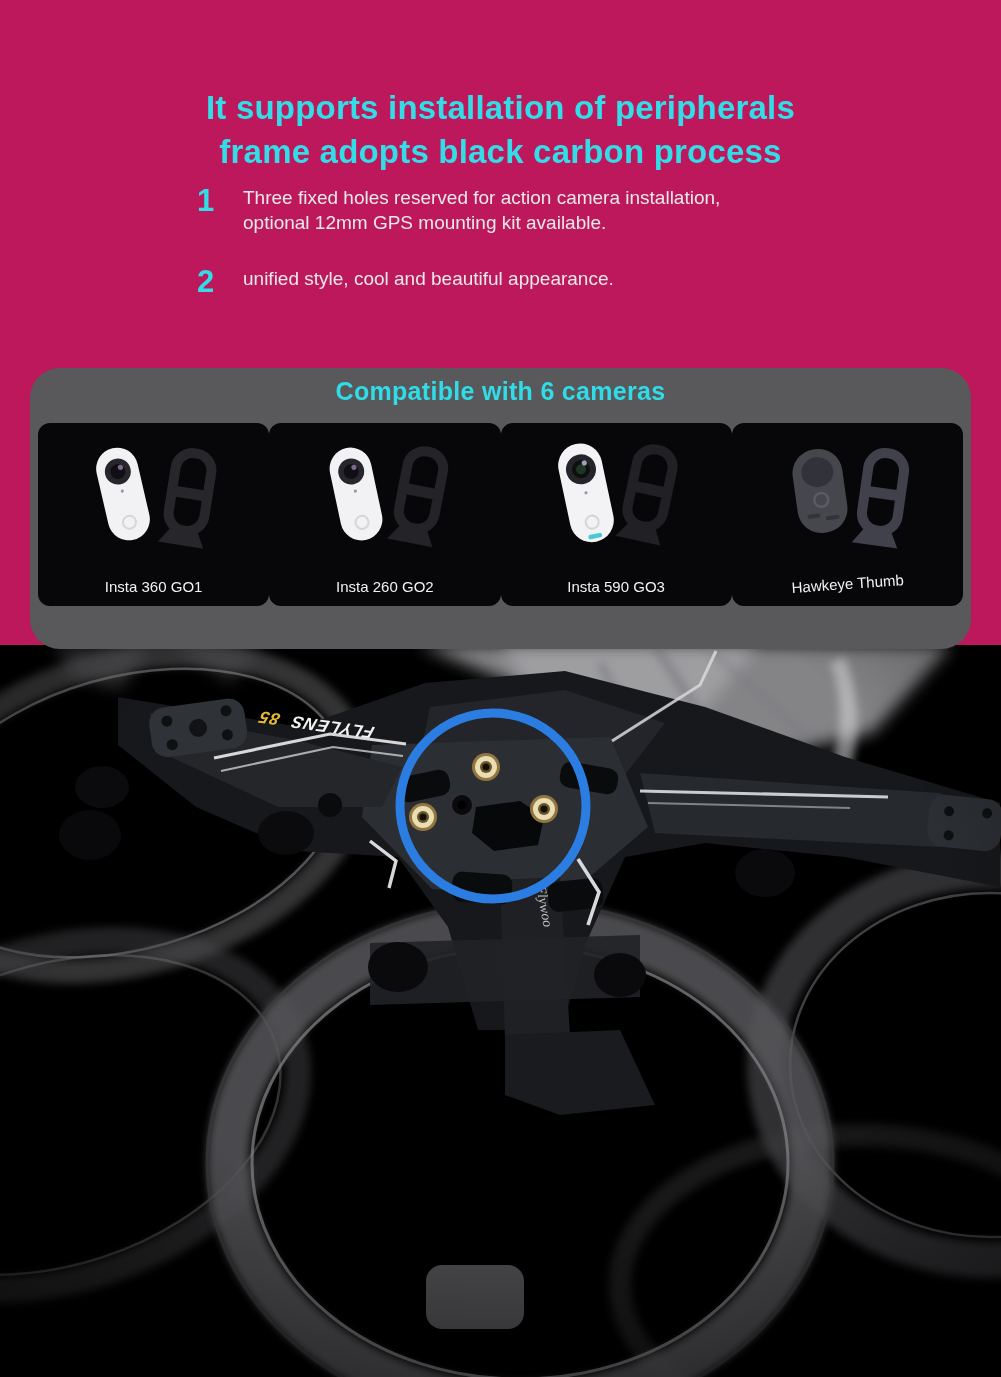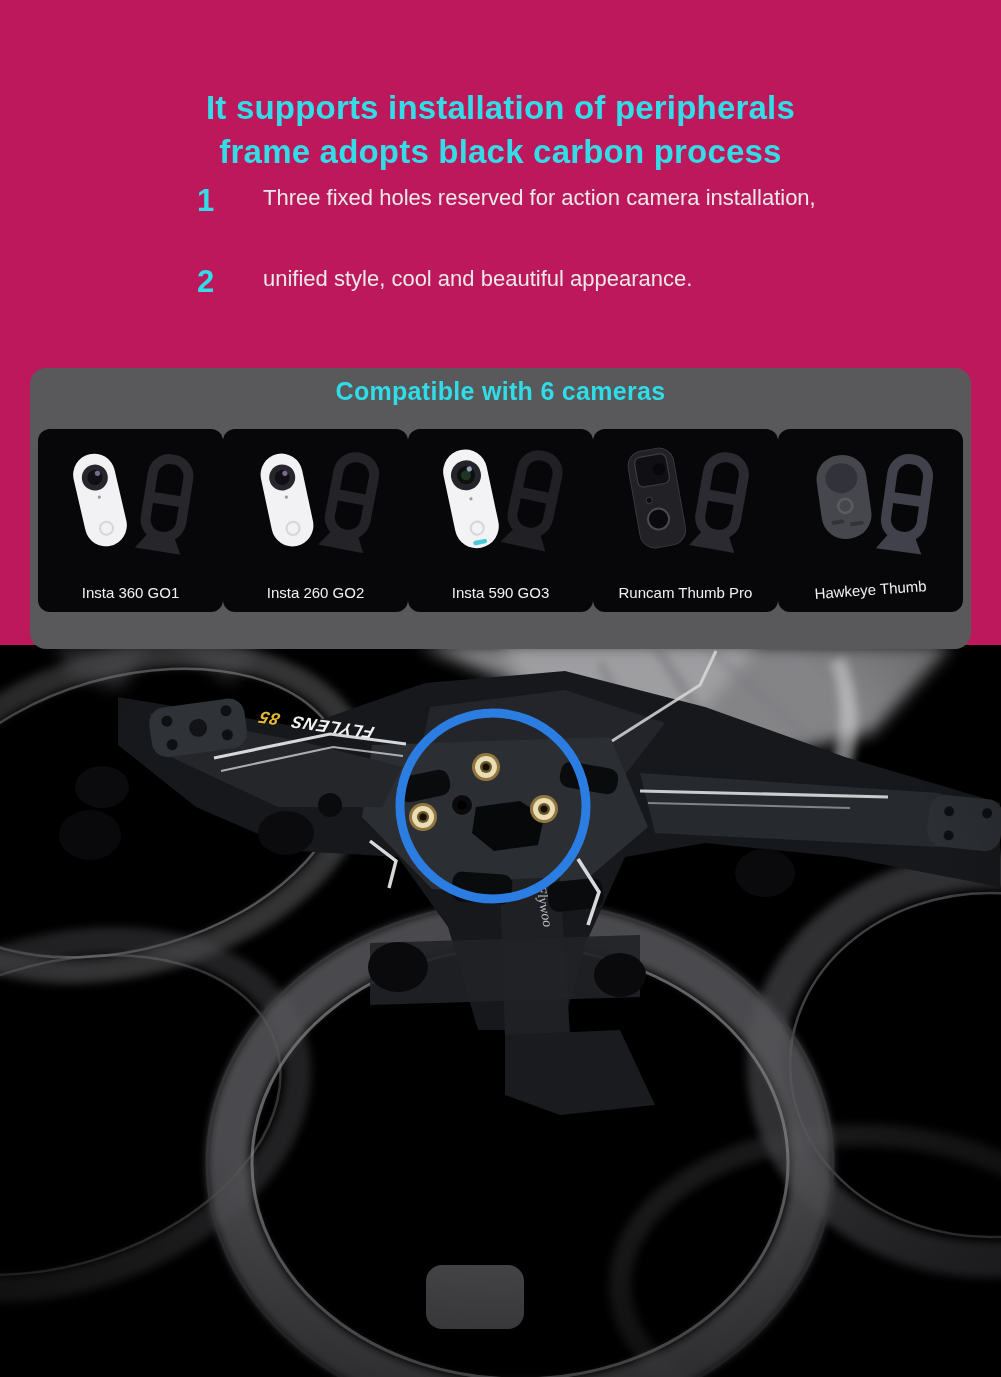--- a/index.html
+++ b/index.html
@@ -7,31 +7,31 @@
         font-family:"Liberation Sans",sans-serif;}
 
   
   .title{position:absolute;top:64px;left:0;width:100%;text-align:center;
          color:#32dde8;font-size:33px;line-height:44px;font-weight:bold;letter-spacing:.2px;}
   .title span{display:block;}
 
   
   .feature{position:absolute;left:197px;display:flex;align-items:flex-start;}
   .feature .num{width:30px;color:#32dde8;font-size:31px;line-height:32px;font-weight:bold;}
-  .feature .ftext{margin-left:36px;color:#e9e9e9;font-size:22px;line-height:25px;}
+  .feature .ftext{margin-left:16px;color:#e9e9e9;font-size:19px;line-height:25px;}
   .feature .ftext span{display:block;}
   .feature.f1{top:185px;}
   .feature.f2{top:266px;}
 
   
   .panel{position:absolute;top:368px;left:30px;width:941px;height:281px;
-         background:#59595b;border-radius:16px;z-index:2;}
+         background:#59595b;border-radius:30px;z-index:2;}
   .panel h2{margin:0;padding-top:9px;text-align:center;color:#30dce8;
             font-size:25px;font-weight:bold;letter-spacing:.3px;}
-  .cards{position:absolute;left:8px;right:8px;top:61px;display:flex;gap:0;}
+  .cards{position:absolute;left:8px;right:8px;top:55px;display:flex;gap:0;}
   .card{flex:1;height:183px;background:#07070a;border-radius:12px;position:relative;}
   .card svg{position:absolute;top:12px;left:50%;transform:translateX(-50%);}
   .card .label{position:absolute;bottom:11px;left:0;width:100%;text-align:center;
                color:#f1f1f1;font-size:15px;}
   .card.hawkeye .label{transform:rotate(-4deg);bottom:14px;}
 
   
   .photo{position:absolute;top:645px;left:0;width:1001px;height:732px;z-index:1;}
 </style>
 </head>
@@ -59,20 +59,21 @@
 
   <h1 class="title">
     <span>It supports installation of peripherals</span>
     <span>frame adopts black carbon process</span>
   </h1>
 
   <div class="feature f1">
     <div class="num">1</div>
     <div class="ftext">
       <span>Three fixed holes reserved for action camera installation,</span>
+      <span>optional 12mm GPS mounting kit available.</span>
     </div>
   </div>
 
   <div class="feature f2">
     <div class="num">2</div>
     <div class="ftext">
       <span>unified style, cool and beautiful appearance.</span>
     </div>
   </div>
 
@@ -107,33 +108,20 @@
             <circle cx="26.5" cy="20.5" r="2.6" fill="#9aa0b8"></circle>
             <circle cx="22" cy="50" r="1.6" fill="#9a9aa0"></circle>
             <circle cx="22" cy="80" r="6.5" fill="none" stroke="#d5d5da" stroke-width="2"></circle>
             <rect x="15" y="92" width="14" height="4.5" rx="2.2" fill="#49c8d6"></rect>
           </g>
         </svg>
         <div class="label">Insta 590 GO3</div>
       </div>
 
 
-      <div class="card">
-        <svg width="132" height="132" viewBox="0 0 132 132">
-          <use href="#mount-bracket" transform="translate(84,16) rotate(10 18 39)" color="#2a2a30"></use>
-          <g transform="translate(14,8) rotate(-10 23 50)">
-            <rect x="0" y="0" width="46" height="98" rx="15" fill="#212126" stroke="#38383e" stroke-width="1"></rect>
-            <rect x="7" y="6" width="32" height="30" rx="6" fill="#101014" stroke="#3c3c42" stroke-width="1.2"></rect>
-            <circle cx="30" cy="21" r="6" fill="#08080a"></circle>
-            <circle cx="15" cy="50" r="3" fill="#0c0c0e" stroke="#3a3a40" stroke-width="1"></circle>
-            <circle cx="21" cy="70" r="10.5" fill="#0b0b0d" stroke="#4a4a52" stroke-width="2"></circle>
-          </g>
-        </svg>
-        <div class="label">Runcam Thumb Pro</div>
-      </div>
 
       <div class="card hawkeye">
         <svg width="132" height="132" viewBox="0 0 132 132">
           <use href="#mount-bracket" transform="translate(84,18) rotate(8 18 39)" color="#40414a"></use>
           <g transform="translate(14,14) rotate(-8 25 42)">
             <rect x="0" y="0" width="50" height="84" rx="24" fill="#46474d"></rect>
             <ellipse cx="25" cy="23" rx="16" ry="15" fill="#32333a"></ellipse>
             <circle cx="25" cy="51" r="7" fill="none" stroke="#5b5c63" stroke-width="2.5"></circle>
             <rect x="9" y="64" width="13" height="4" rx="2" fill="#33343a"></rect>
             <rect x="27" y="68" width="14" height="4" rx="2" fill="#33343a"></rect>

